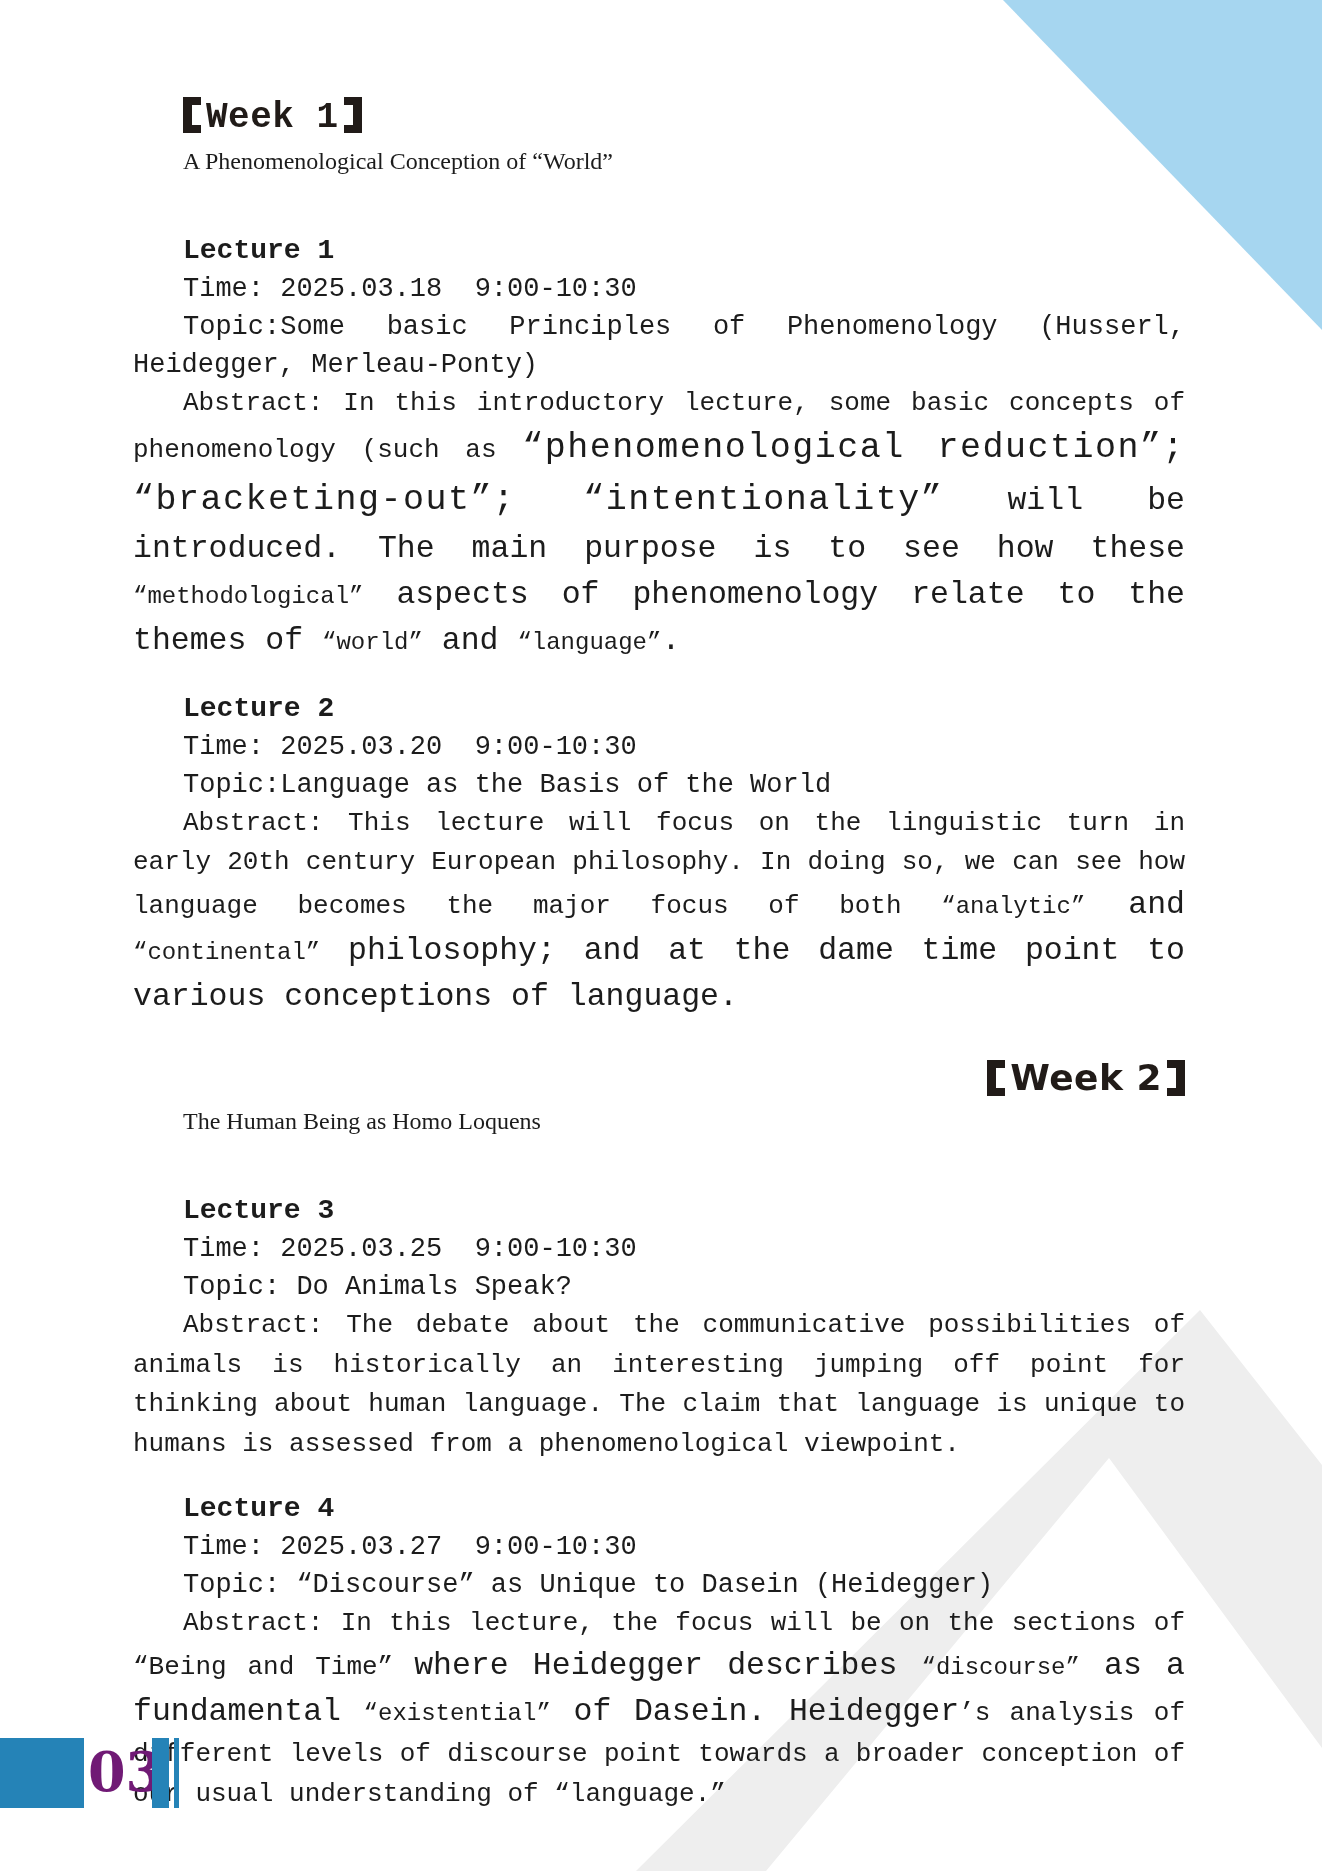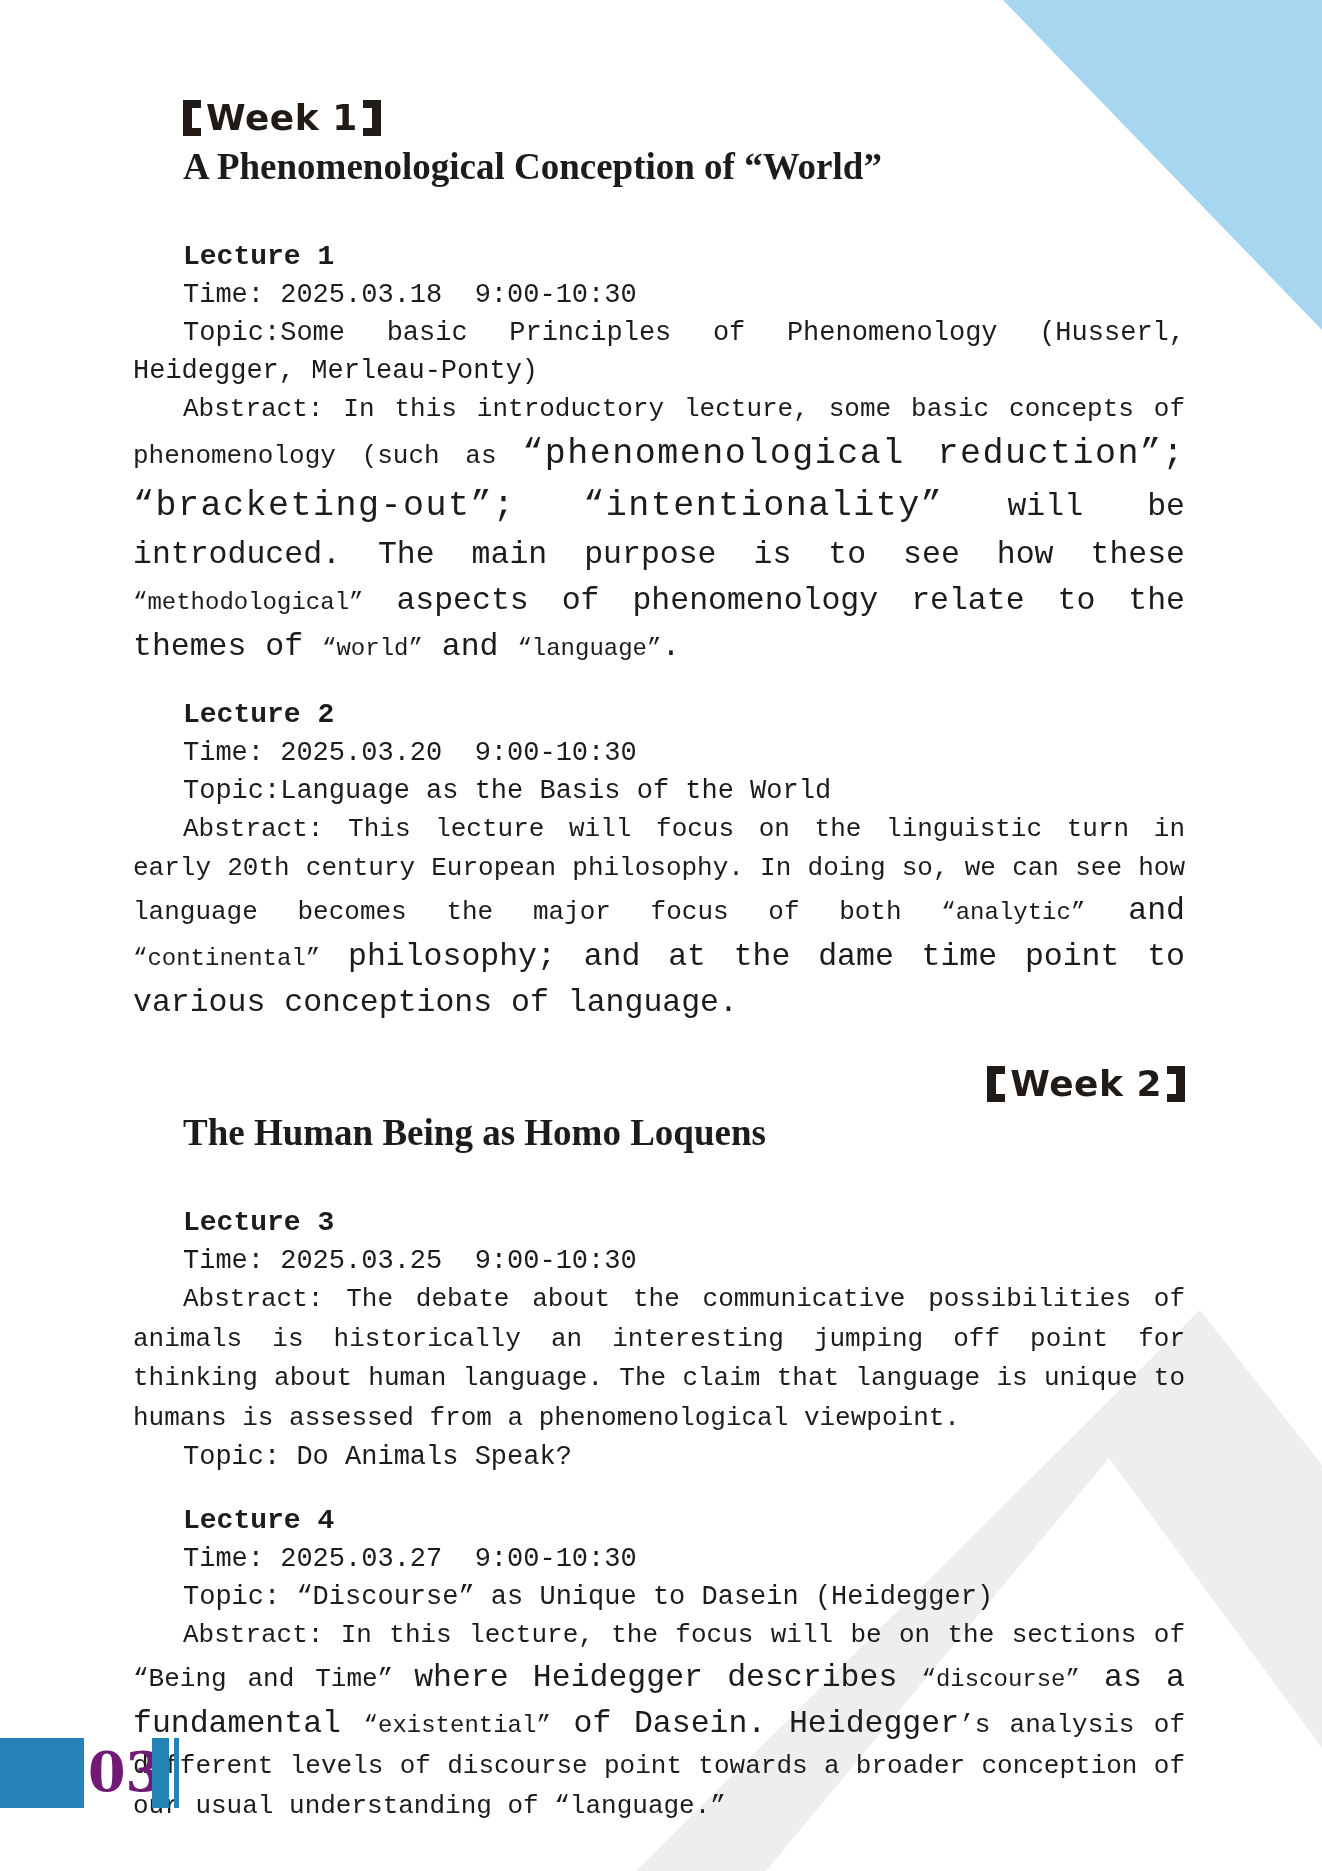--- a/index.html
+++ b/index.html
@@ -37,24 +37,23 @@
   }
   .lb, .rb {
     display: inline-block;
     width: 18px; height: 36px;
     box-sizing: border-box;
     vertical-align: -6px;
   }
   .lb { border-left: 9px solid #211b18; border-top: 8px solid #211b18; border-bottom: 8px solid #211b18; margin-right: 5px; }
   .rb { border-right: 9px solid #211b18; border-top: 8px solid #211b18; border-bottom: 8px solid #211b18; margin-left: 5px; }
   .week-subtitle {
-    font-weight: 700;
-    font-size: 37px;
+    font-weight: 400;
+    font-size: 24px;
     line-height: 38px;
-    margin-top: 6px;
     padding-left: 50px;
   }
   .lecture { margin-top: 52px; font-family: Liberation Mono, monospace; }
   .lecture + .lecture { margin-top: 26px; }
   .lecture-title {
     font-weight: 700;
     font-size: 28px;
     line-height: 38px;
     padding-left: 50px;
   }
@@ -106,43 +105,43 @@
 </head>
 <body>
 
 <svg class="deco-svg" viewBox="0 0 1322 1871">
   <polygon points="1003,0 1322,0 1322,330" fill="#a6d6f0"></polygon>
   <polygon points="636,1871 1200,1310 1322,1465 1322,1748 1109,1458 766,1871" fill="#eeeeee"></polygon>
 </svg>
 
 <main class="content" id="weeks">
     <section class="week week-first">
-      <h2 class="week-heading" style="margin: 0px;"><span class="lb"></span><span class="week-label">Week 1</span><span class="rb"></span></h2>
+      <h2 class="week-heading" style="margin: 0px; font-family: Liberation Mono, monospace;"><span class="lb"></span><span class="week-label">Week 1</span><span class="rb"></span></h2>
       <div class="week-subtitle">A Phenomenological Conception of “World”</div>
       <div class="lecture">
         <div class="lecture-title">Lecture 1</div>
         <div class="line lecture-time">Time: 2025.03.18  9:00-10:30</div>
         <p class="line lecture-topic">Topic:Some basic Principles of Phenomenology (Husserl, Heidegger, Merleau-Ponty)</p>
         <p class="line lecture-abstract"><span class="seg-n">Abstract: In this introductory lecture, some basic concepts of phenomenology (such as </span><span class="seg-nsp">“phenomenological reduction”; “bracketing-out”; “intentionality”</span><span class="seg-lg"> will be introduced. The main purpose is to see how these </span><span class="seg-sm">“methodological”</span><span class="seg-lg"> aspects of phenomenology relate to the themes of </span><span class="seg-sm">“world”</span><span class="seg-lg"> and </span><span class="seg-sm">“language”</span><span class="seg-lg">.</span></p>
       </div>
       <div class="lecture">
         <div class="lecture-title">Lecture 2</div>
         <div class="line lecture-time">Time: 2025.03.20  9:00-10:30</div>
         <p class="line lecture-topic">Topic:Language as the Basis of the World</p>
         <p class="line lecture-abstract"><span class="seg-n">Abstract: This lecture will focus on the linguistic turn in early 20th century European philosophy. In doing so, we can see how language becomes the major focus of both </span><span class="seg-sm">“analytic”</span><span class="seg-lg"> and </span><span class="seg-sm">“continental”</span><span class="seg-lg"> philosophy; and at the dame time point to various conceptions of language.</span></p>
       </div>
     </section>
     <section class="week week-second">
       <h2 class="week-heading" style="margin: 0px; text-align: right;"><span class="lb"></span><span class="week-label">Week 2</span><span class="rb"></span></h2>
       <div class="week-subtitle">The Human Being as Homo Loquens</div>
       <div class="lecture">
         <div class="lecture-title">Lecture 3</div>
         <div class="line lecture-time">Time: 2025.03.25  9:00-10:30</div>
+        <p class="line lecture-topic">Topic: Do Animals Speak?</p>
         <p class="line lecture-abstract"><span class="seg-n">Abstract: The debate about the communicative possibilities of animals is historically an interesting jumping off point for thinking about human language. The claim that language is unique to humans is assessed from a phenomenological viewpoint.</span></p>
-        <p class="line lecture-topic">Topic: Do Animals Speak?</p>
       </div>
       <div class="lecture">
         <div class="lecture-title">Lecture 4</div>
         <div class="line lecture-time">Time: 2025.03.27  9:00-10:30</div>
         <p class="line lecture-topic">Topic: “Discourse” as Unique to Dasein (Heidegger)</p>
         <p class="line lecture-abstract"><span class="seg-n">Abstract: In this lecture, the focus will be on the sections of “Being and Time” </span><span class="seg-lg">where Heidegger describes </span><span class="seg-sm">“discourse”</span><span class="seg-lg"> as a fundamental </span><span class="seg-sm">“existential”</span><span class="seg-lg"> of Dasein. Heidegger</span><span class="seg-n">’s analysis of different levels of discourse point towards a broader conception of our usual understanding of “language.”</span></p>
       </div>
     </section>
   </main>
 

